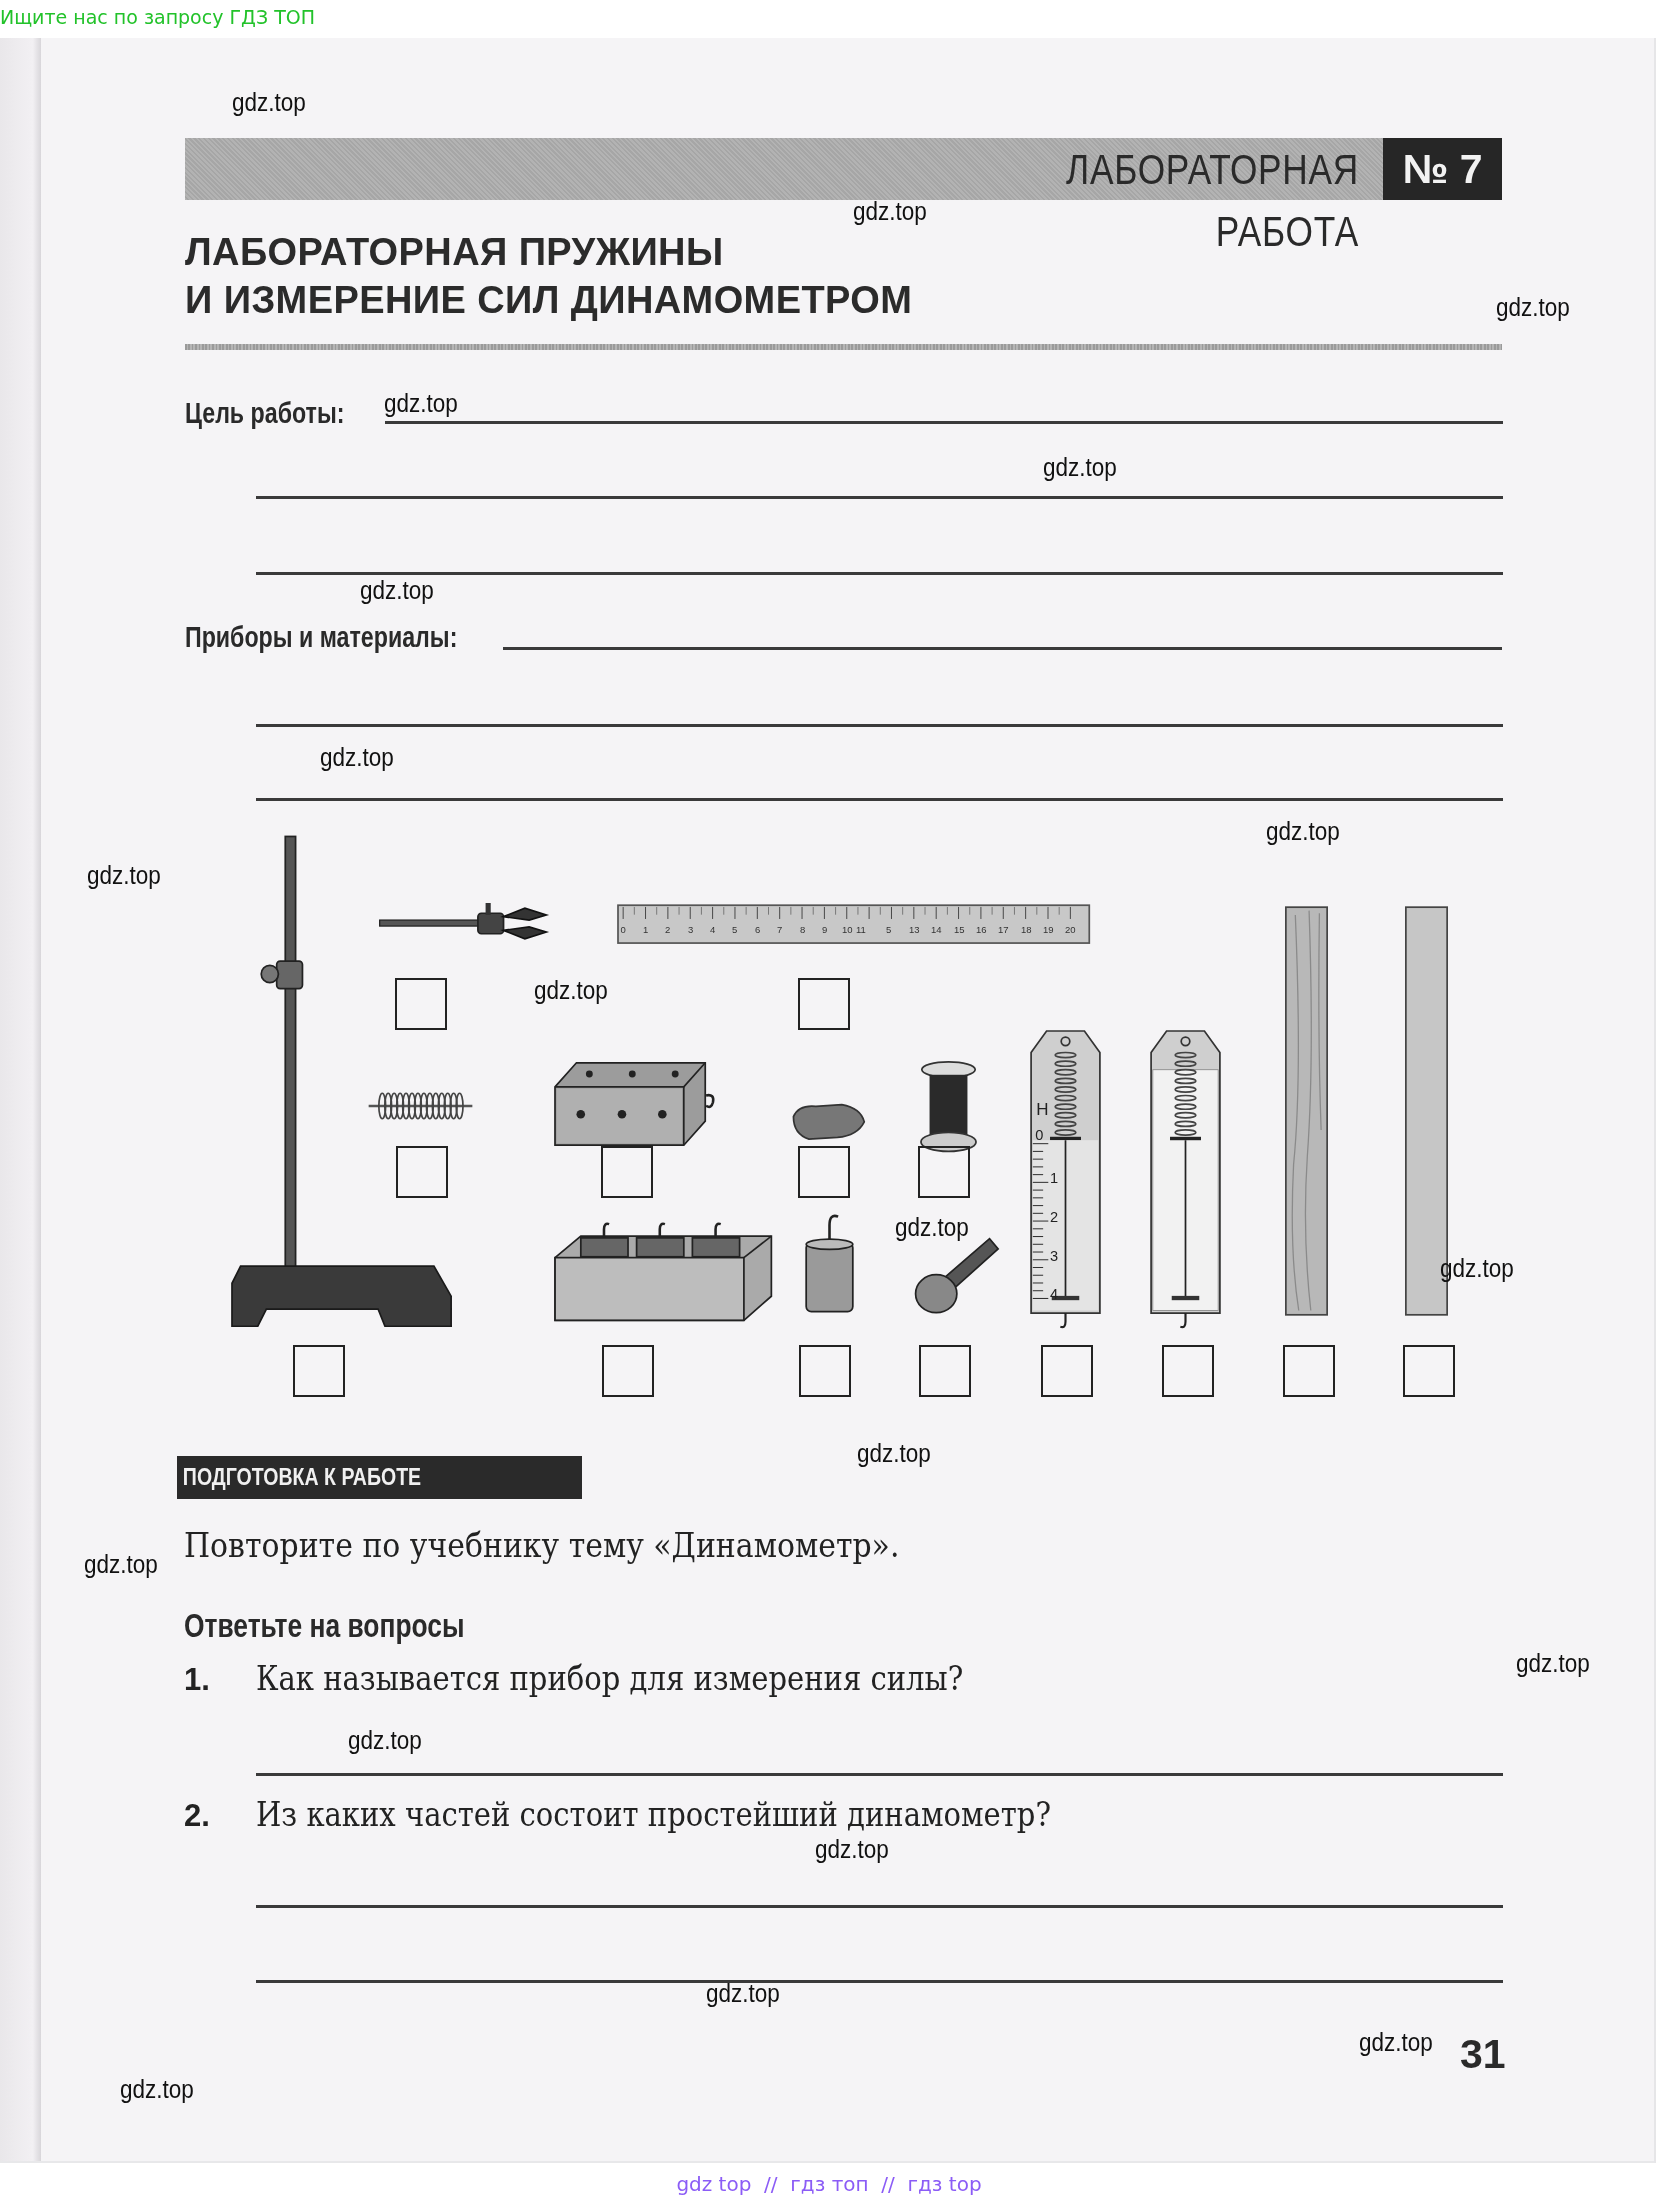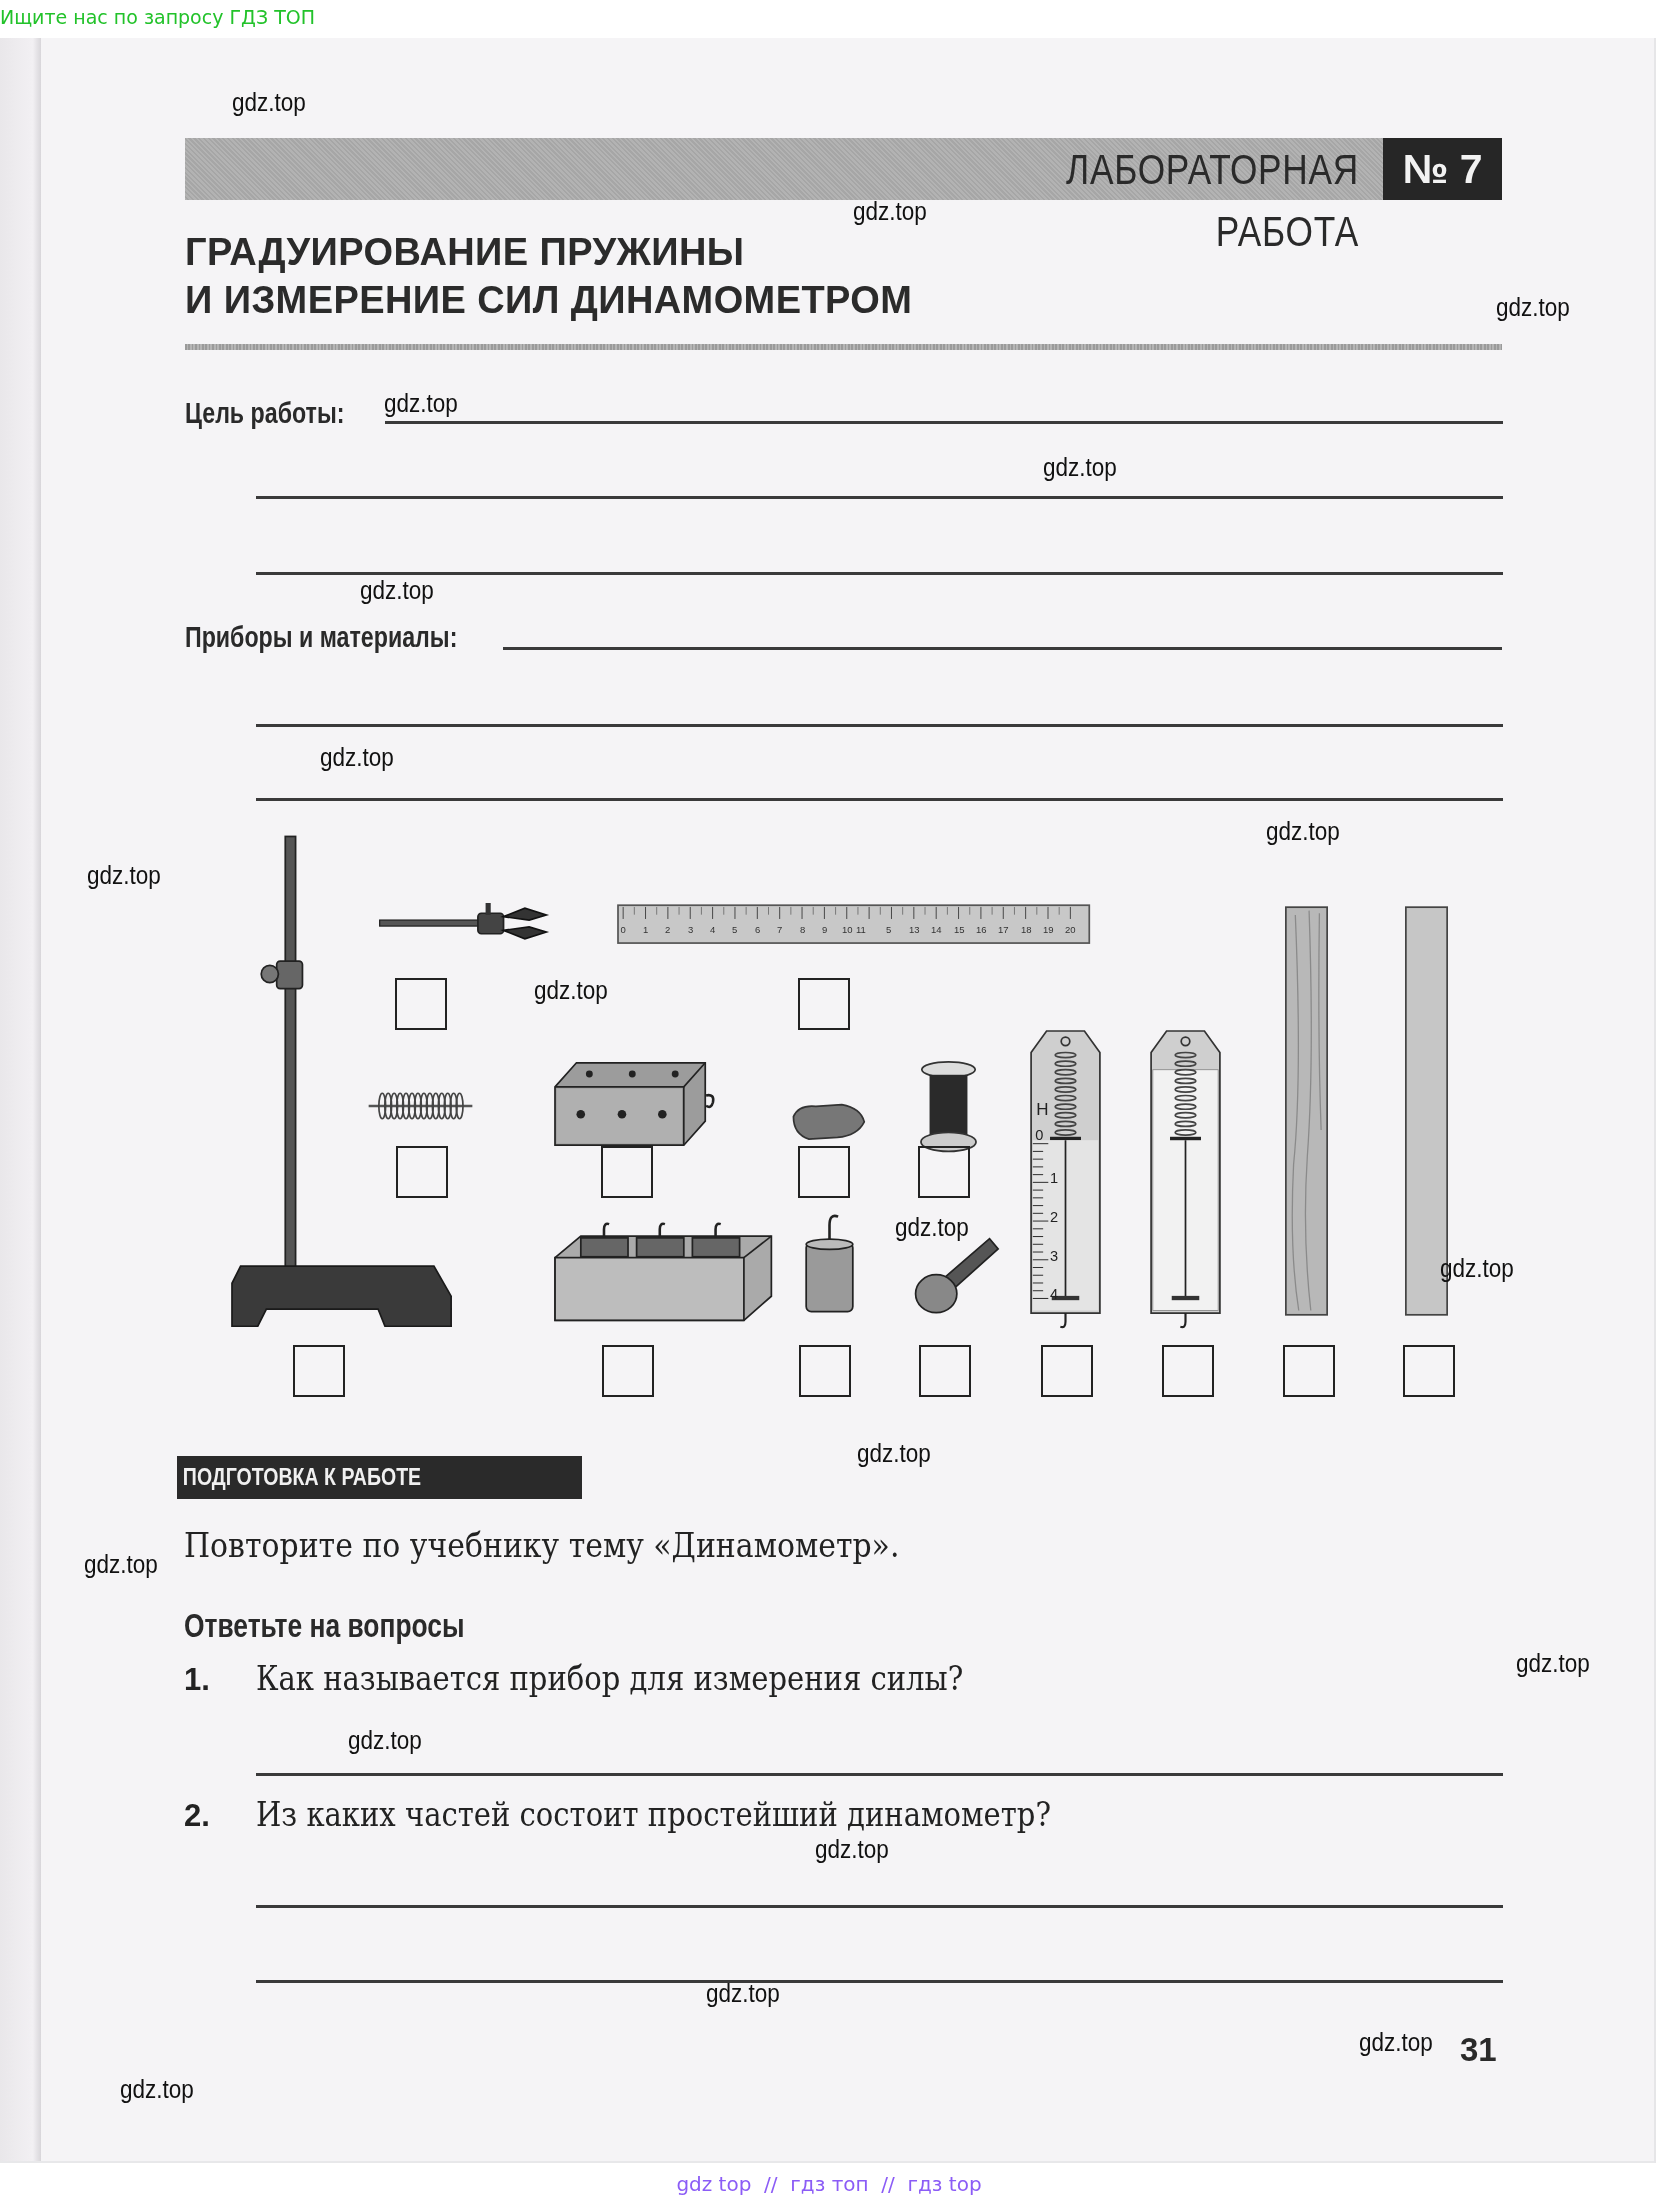--- a/index.html
+++ b/index.html
@@ -64,21 +64,21 @@
     left: 177px; top: 1456px; width: 405px; height: 43px;
     background: #2a2a2a; color: #f0f0f0; font-weight: bold;
     font-size: 23px; line-height: 43px;
   }
   .section-badge span { display: inline-block; padding-left: 6.9px; transform: scaleX(0.85); transform-origin: left center; white-space: nowrap; }
   .serif-text {
     font-family: "DejaVu Serif", serif; font-size: 33px; color: #222; white-space: nowrap;
     transform: scaleX(0.88); transform-origin: left center;
   }
   .q-num { font-family: "Liberation Sans", sans-serif; font-weight: bold; font-size: 31px; color: #222; }
-  .page-num { font-weight: bold; font-size: 33px; color: #2a2a2a; }
+  .page-num { font-weight: bold; font-size: 41px; color: #2a2a2a; }
   .wm {
     font-family: "Liberation Sans", sans-serif; font-size: 25px; color: #111;
     transform: scaleX(0.9); transform-origin: left top; white-space: nowrap;
   }
   svg { position: absolute; overflow: visible; }
 </style>
 </head>
 <body>
 
 <div class="top-banner">
@@ -86,21 +86,21 @@
 </div>
 
 <div class="page"></div>
 <div class="binding"></div>
 
 <div class="abs header-band"></div>
 <div class="abs header-title">ЛАБОРАТОРНАЯ РАБОТА</div>
 <div class="abs header-num">№ 7</div>
 
 <div class="abs title">
-  <div>ГРАДУИРОВАНИЕ ПРУЖИНЫ</div>
+  <div>ЛАБОРАТОРНАЯ ПРУЖИНЫ</div>
   <div>И ИЗМЕРЕНИЕ СИЛ ДИНАМОМЕТРОМ</div>
 </div>
 <div class="abs rule-gray"></div>
 
 <div class="abs label-bold" style="left:185px; top:397px;">Цель работы:</div>
 <div class="abs line" style="left:385px; top:421px; width:1118px;"></div>
 <div class="abs line" style="left:256px; top:496px; width:1247px;"></div>
 <div class="abs line" style="left:256px; top:572px; width:1247px;"></div>
 
 <div class="abs label-bold" style="left:185px; top:621px;">Приборы и материалы:</div>

